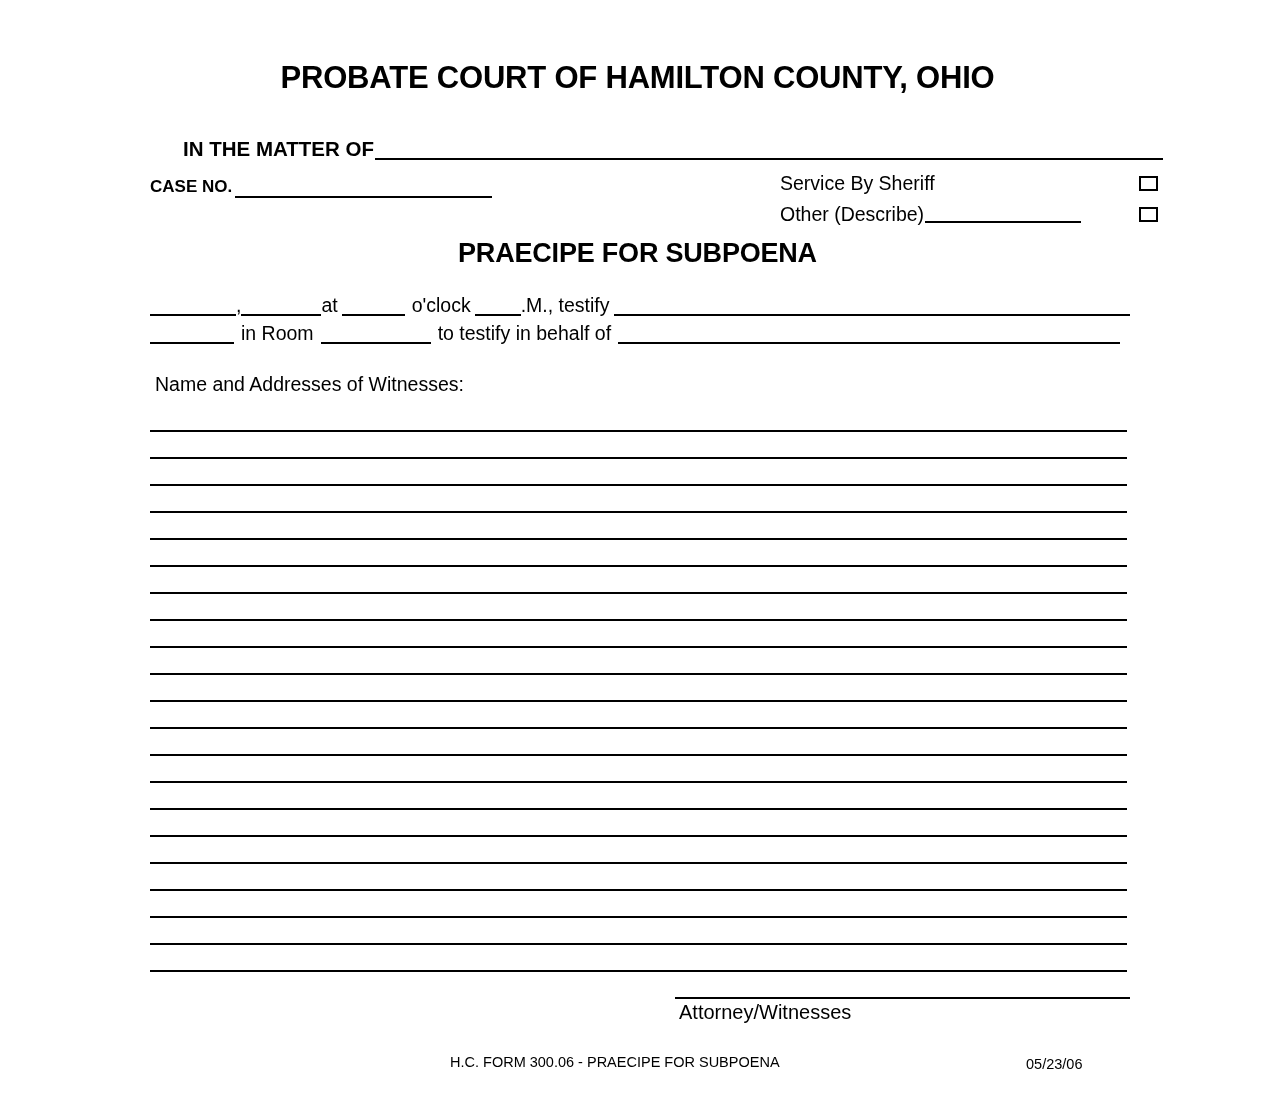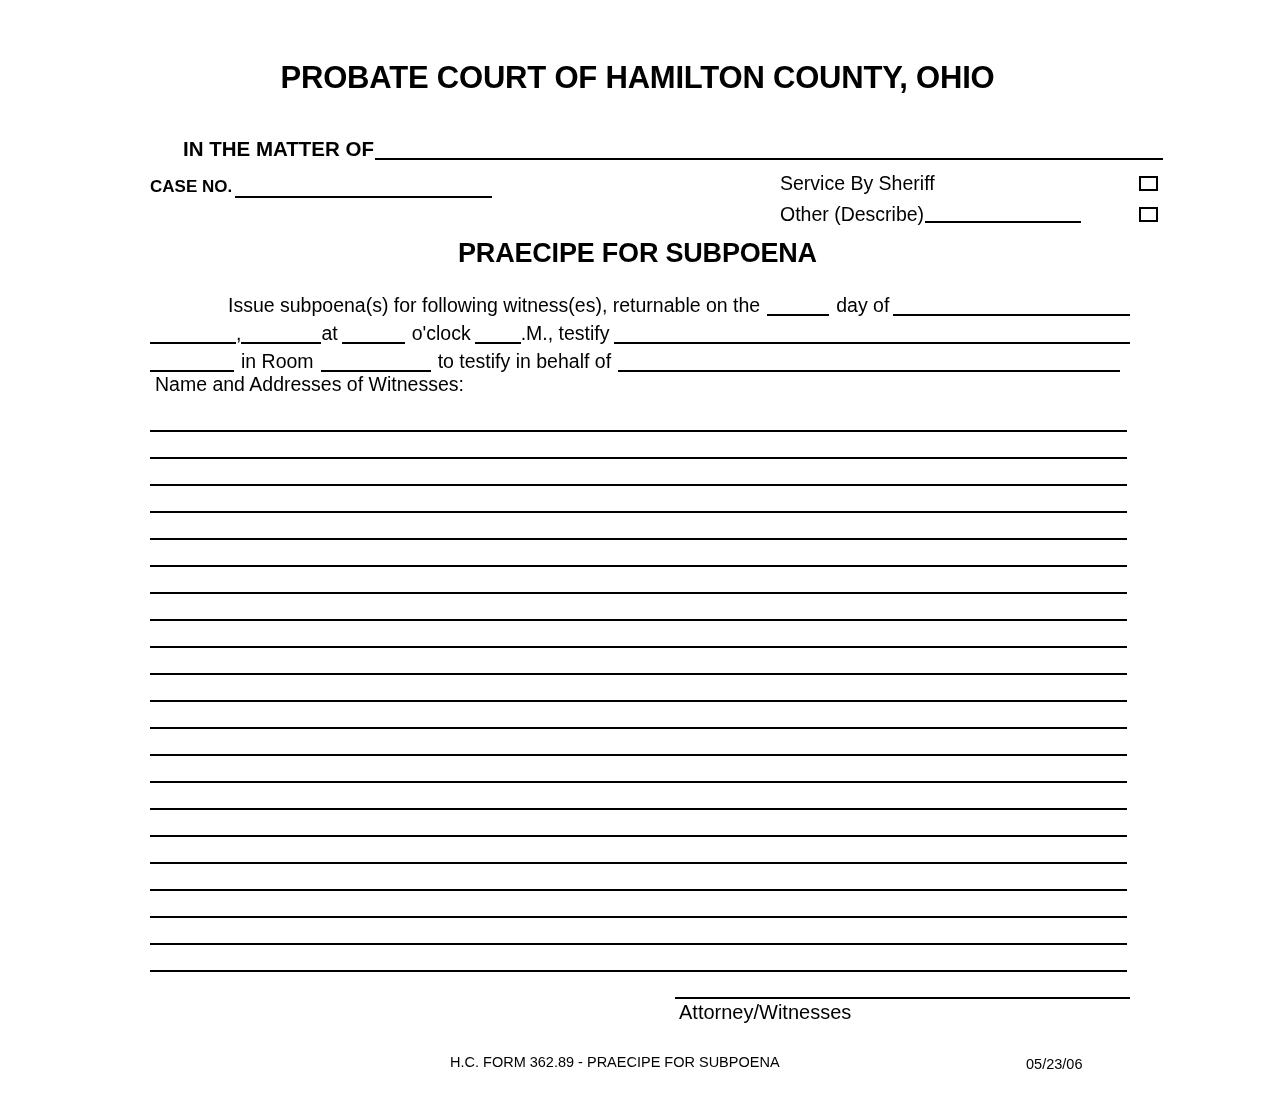--- a/index.html
+++ b/index.html
@@ -253,30 +253,20 @@
       <span class="service-rule"></span>
       <span class="service-fill"></span>
       <span class="checkbox"></span>
     </div>
   </div>
 
   <div class="form-title">PRAECIPE FOR SUBPOENA</div>
 
   <div class="body-block">
 
-    <div class="body-line">
-      <span class="indent"></span>
-      <span class="txt">Issue subpoena(s) for following witness(es), returnable on the</span>
-      <span class="sp"></span>
-      <span class="ul" style="width:62px"></span>
-      <span class="sp"></span>
-      <span class="txt">day of</span>
-      <span class="sp-sm"></span>
-      <span class="ul-grow"></span>
-    </div>
 
     <div class="body-line">
       <span class="ul" style="width:86px"></span>
       <span class="txt">,</span>
       <span class="ul" style="width:80px"></span>
       <span class="txt">at</span>
       <span class="sp-sm"></span>
       <span class="ul" style="width:63px"></span>
       <span class="sp"></span>
       <span class="txt">o'clock</span>
@@ -323,16 +313,16 @@
       <div class="witness-line"></div>
       <div class="witness-line"></div>
       <div class="witness-line"></div>
       <div class="witness-line"></div>
       <div class="witness-line"></div>
     </div>
 
   <div class="sig-rule"></div>
   <div class="sig-label">Attorney/Witnesses</div>
 
-  <div class="footer-form">H.C. FORM 362.89 - PRAECIPE FOR SUBPOENA</div>
+  <div class="footer-form">H.C. FORM 300.06 - PRAECIPE FOR SUBPOENA</div>
   <div class="footer-date">05/23/06</div>
 
 </div>
 
 </body></html>

